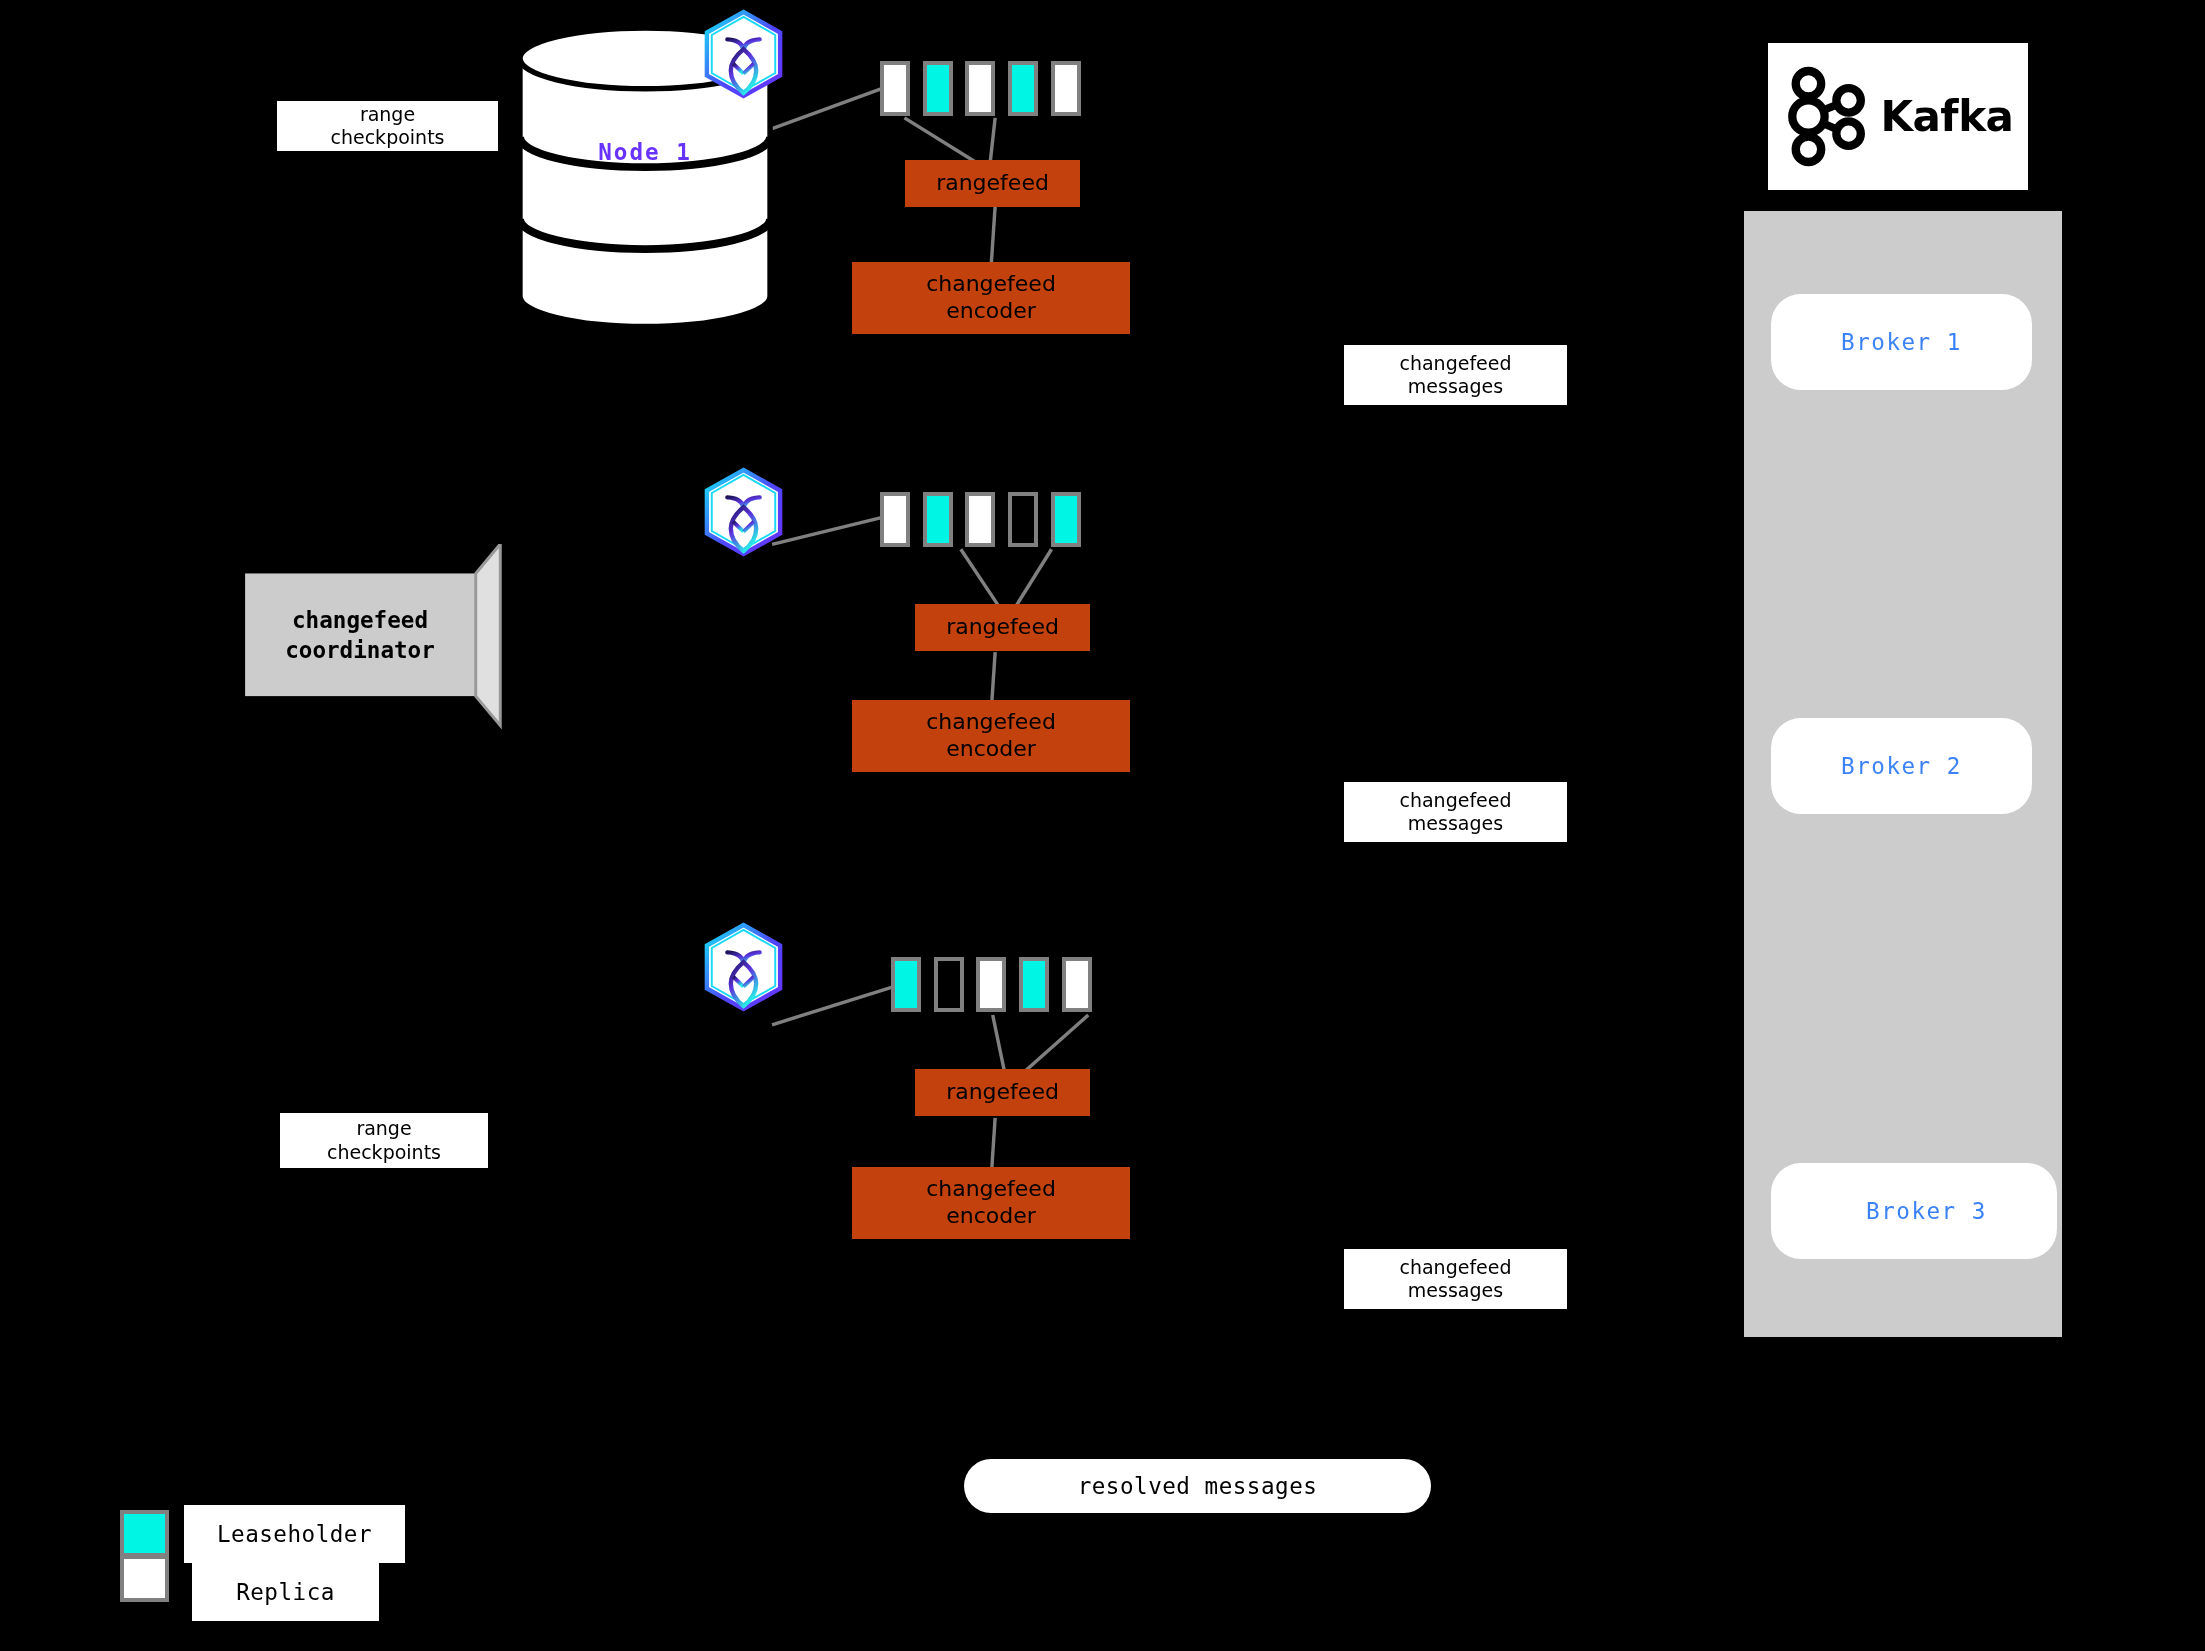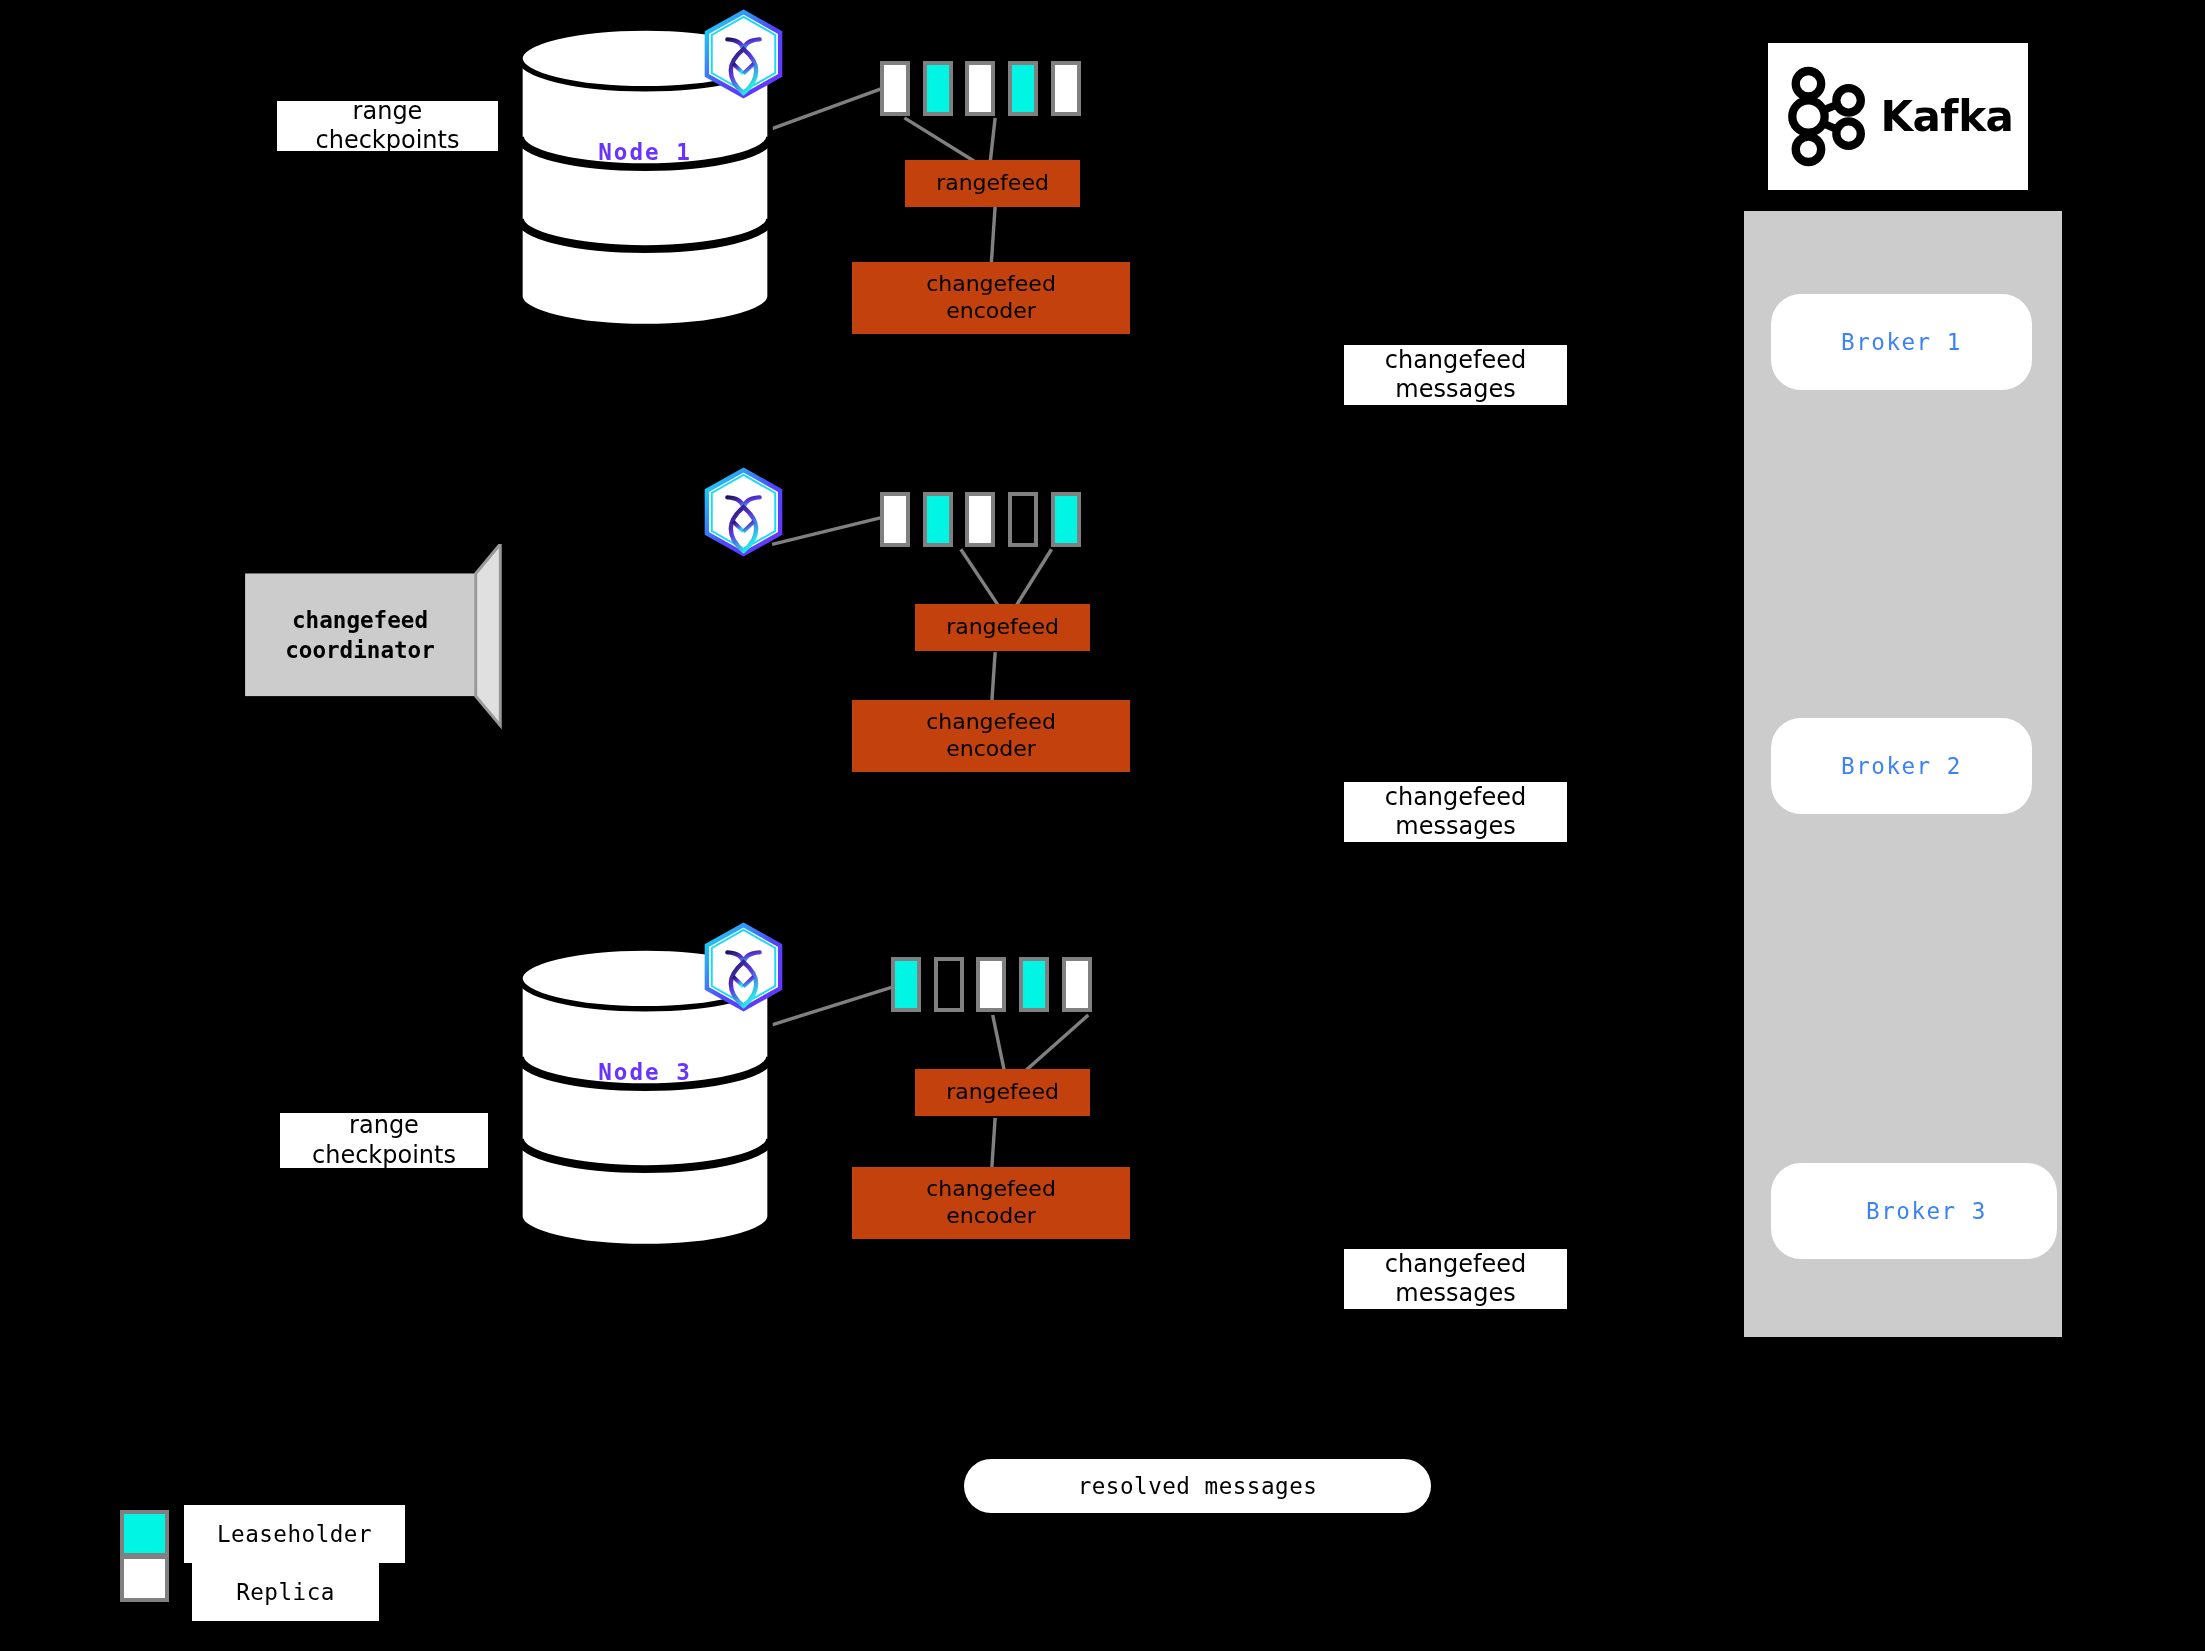--- a/index.html
+++ b/index.html
@@ -40,21 +40,21 @@
     text-align:center;line-height:1.22;
     font-family:"DejaVu Sans", sans-serif;font-size:22px;
   }
   .gbox.bold{font-family:"DejaVu Sans Mono", monospace;font-weight:bold;font-size:22.6px;line-height:1.3;}
 
   
   .wbox{
     position:absolute;background:#ffffff;color:#000;
     display:flex;align-items:center;justify-content:center;
     text-align:center;line-height:1.22;
-    font-family:"DejaVu Sans", sans-serif;font-size:24px;
+    font-family:"DejaVu Sans", sans-serif;font-size:19px;
     overflow:visible;
   }
   .wbox span{display:block;width:max-content;}
 
   
   .kafka-logo{
     position:absolute;background:#fff;display:flex;align-items:center;
     justify-content:center;gap:4.9px;
   }
   .kafka-word{
@@ -198,29 +198,20 @@
     <div class="range-box leaseholder"></div>
   </div>
 
   <div class="gbox" style="left:915px;top:604px;width:175px;height:47px;">rangefeed</div>
 
   <div class="gbox" style="left:852px;top:700px;width:278px;height:72px;flex-direction:column;">
     <span>changefeed</span>
     <span>encoder</span>
   </div>
 
-  <div class="cyl" style="left:515px;top:945px;">
-    <svg width="260" height="304" viewBox="0 0 530 620">
-      <path d="M10 68 a255 62 0 0 1 510 0 v485 a255 62 0 0 1 -510 0 z" fill="#ffffff" stroke="#000" stroke-width="11"></path>
-      <ellipse cx="265" cy="68" rx="255" ry="62" fill="#ffffff" stroke="#000" stroke-width="11"></ellipse>
-      <path d="M10 228 a255 62 0 0 0 510 0" fill="none" stroke="#000" stroke-width="16"></path>
-      <path d="M10 395 a255 62 0 0 0 510 0" fill="none" stroke="#000" stroke-width="16"></path>
-    </svg>
-    <div class="cyl-label">Node 3</div>
-  </div>
 
   <div class="crdb" style="left:702px;top:922px;">
     <svg width="83" height="91" viewBox="0 0 170 186">
       <polygon points="85,6 160,48 160,136 85,178 10,136 10,48" fill="#ffffff" stroke="url(#hexgrad)" stroke-width="9"></polygon>
       <polygon points="85,16 150,53 150,131 85,168 20,131 20,53" fill="none" stroke="#19d9f5" stroke-width="4"></polygon>
       <path d="M52 62 q33 2 33 26 q0 -24 33 -26" fill="none" stroke="url(#roachgrad)" stroke-width="9" stroke-linecap="round"></path>
       <path d="M85 82 q26 22 26 44 q0 26 -26 46 q-26 -20 -26 -46 q0 -22 26 -44 z" fill="none" stroke="url(#roachgrad)" stroke-width="9"></path>
       <line x1="85" y1="96" x2="85" y2="170" stroke="url(#roachgrad)" stroke-width="8"></line>
       <line x1="85" y1="132" x2="64" y2="112" stroke="url(#roachgrad)" stroke-width="8"></line>
       <line x1="85" y1="132" x2="106" y2="112" stroke="url(#roachgrad)" stroke-width="8"></line>

